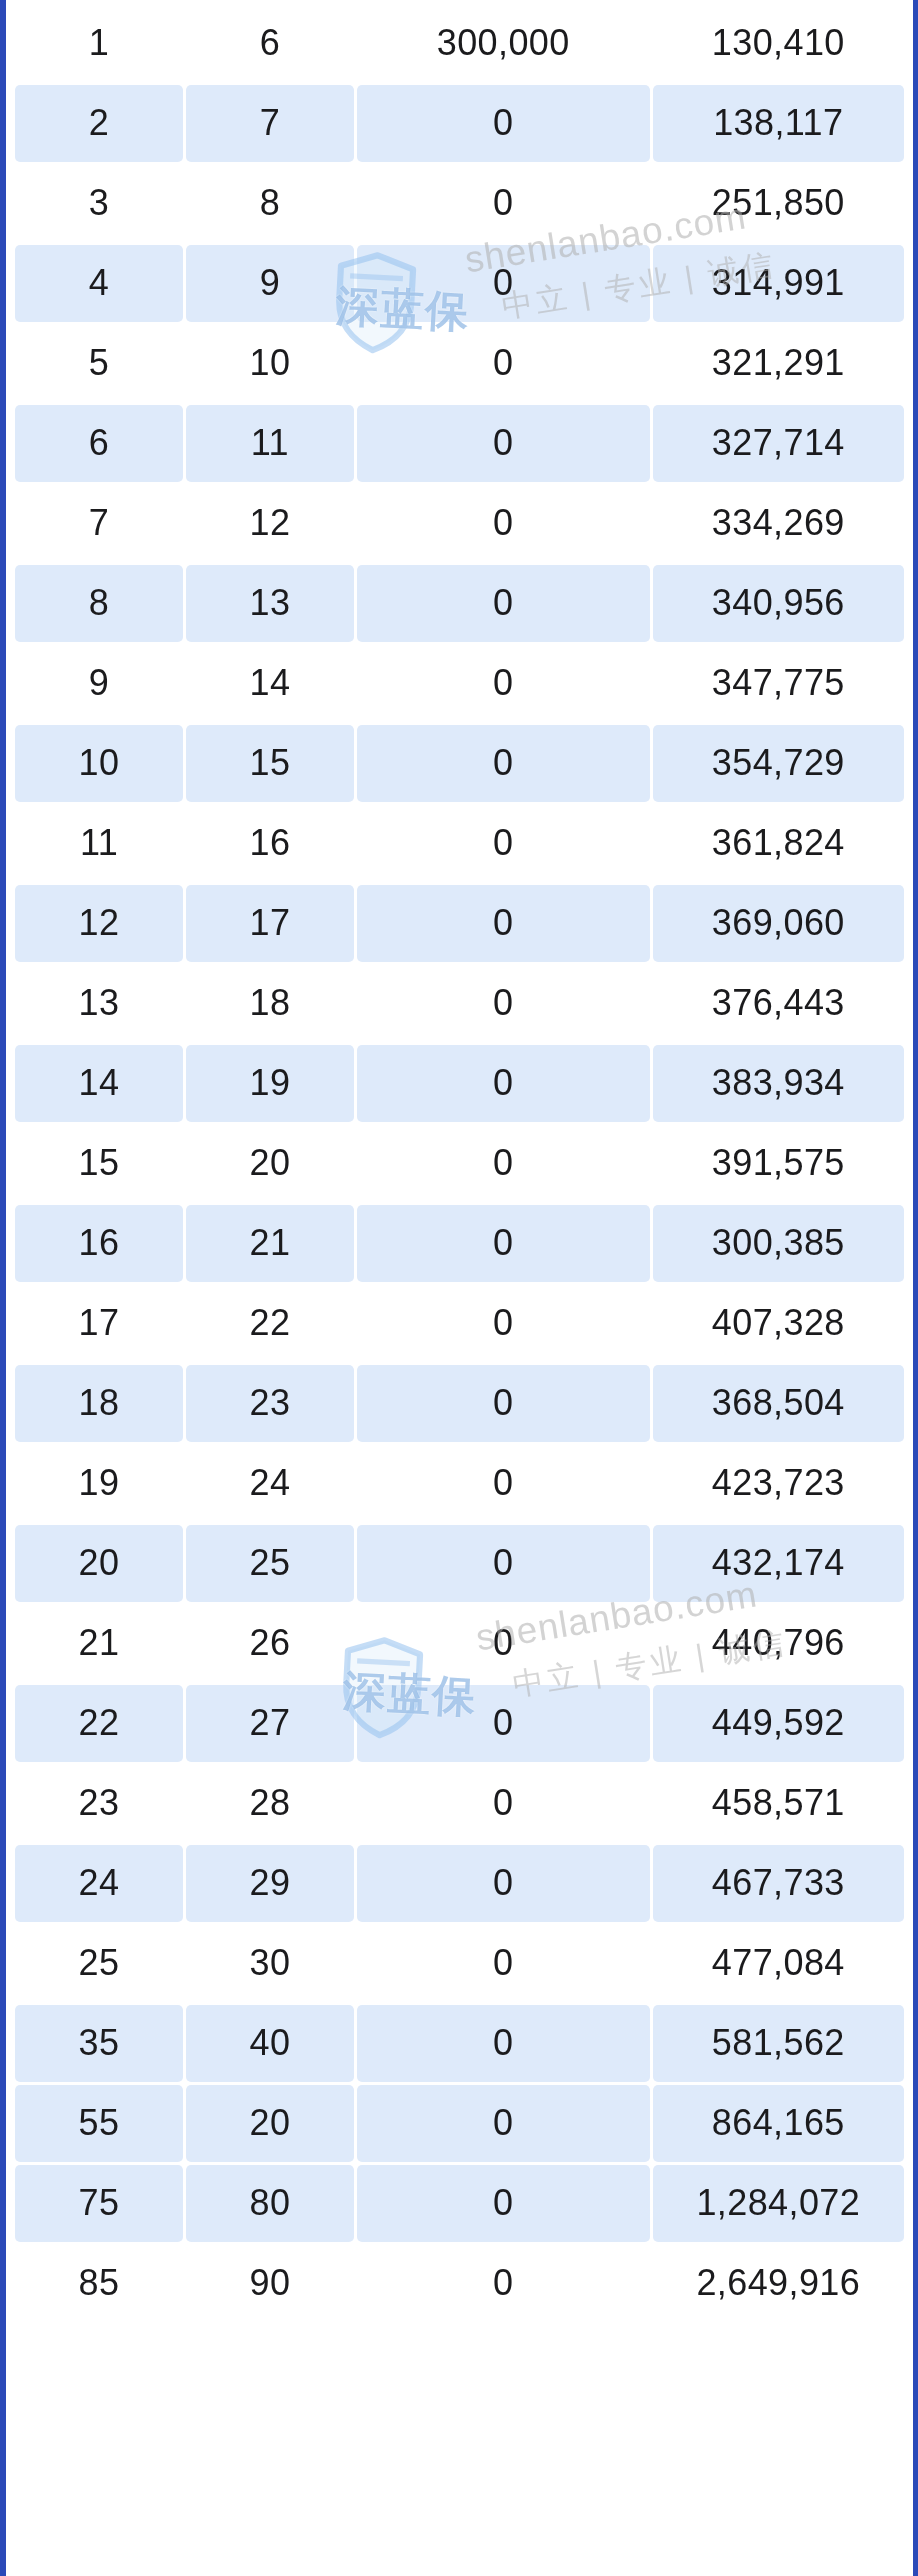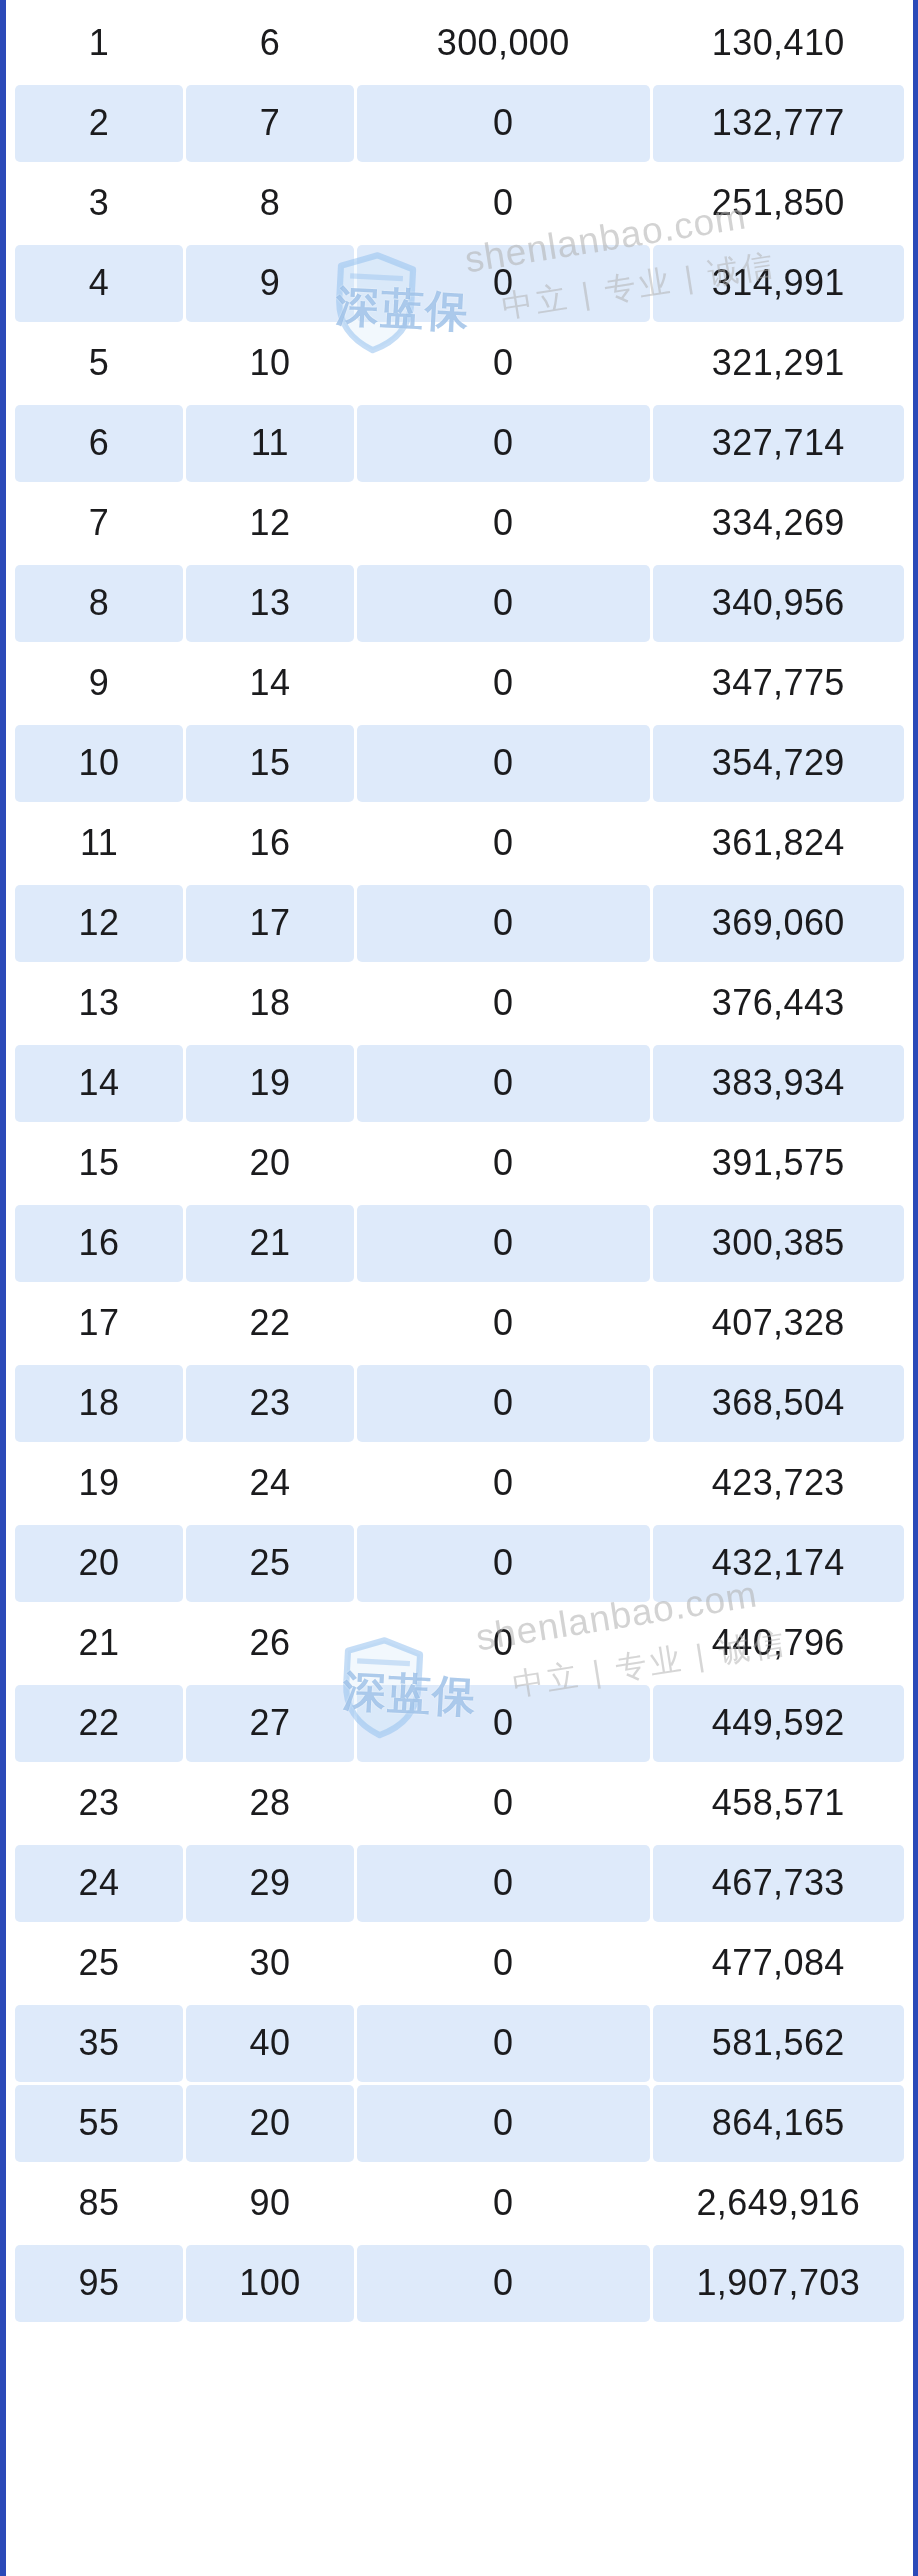--- a/index.html
+++ b/index.html
@@ -128,21 +128,21 @@
         <tr>
           <td>1</td>
           <td>6</td>
           <td>300,000</td>
           <td>130,410</td>
         </tr>
         <tr class="alt">
           <td>2</td>
           <td>7</td>
           <td>0</td>
-          <td>132,777</td>
+          <td>138,117</td>
         </tr>
         <tr>
           <td>3</td>
           <td>8</td>
           <td>0</td>
           <td>251,850</td>
         </tr>
         <tr class="alt">
           <td>4</td>
           <td>9</td>
@@ -280,31 +280,31 @@
           <td>40</td>
           <td>0</td>
           <td>581,562</td>
         </tr>
         <tr class="alt">
           <td>55</td>
           <td>20</td>
           <td>0</td>
           <td>864,165</td>
         </tr>
+        <tr class="alt">
+          <td>75</td>
+          <td>80</td>
+          <td>0</td>
+          <td>1,284,072</td>
+        </tr>
         <tr>
           <td>85</td>
           <td>90</td>
           <td>0</td>
           <td>2,649,916</td>
-        </tr>
-        <tr class="alt">
-          <td>95</td>
-          <td>100</td>
-          <td>0</td>
-          <td>1,907,703</td>
         </tr>
       </tbody>
   </table>
 
   <div class="wm wm1">
     <div class="wm-logo">
       <svg width="88" height="105" viewBox="0 0 100 118">
         <path d="M50 5 L9 19 V56 C9 87 27 103 50 113 C73 103 91 87 91 56 V19 Z" fill="rgba(210,230,248,0.28)" stroke="rgba(150,193,238,0.55)" stroke-width="7" stroke-linejoin="round"></path>
         <path d="M20 30 H80" stroke="rgba(150,193,238,0.45)" stroke-width="6"></path>
       </svg>

